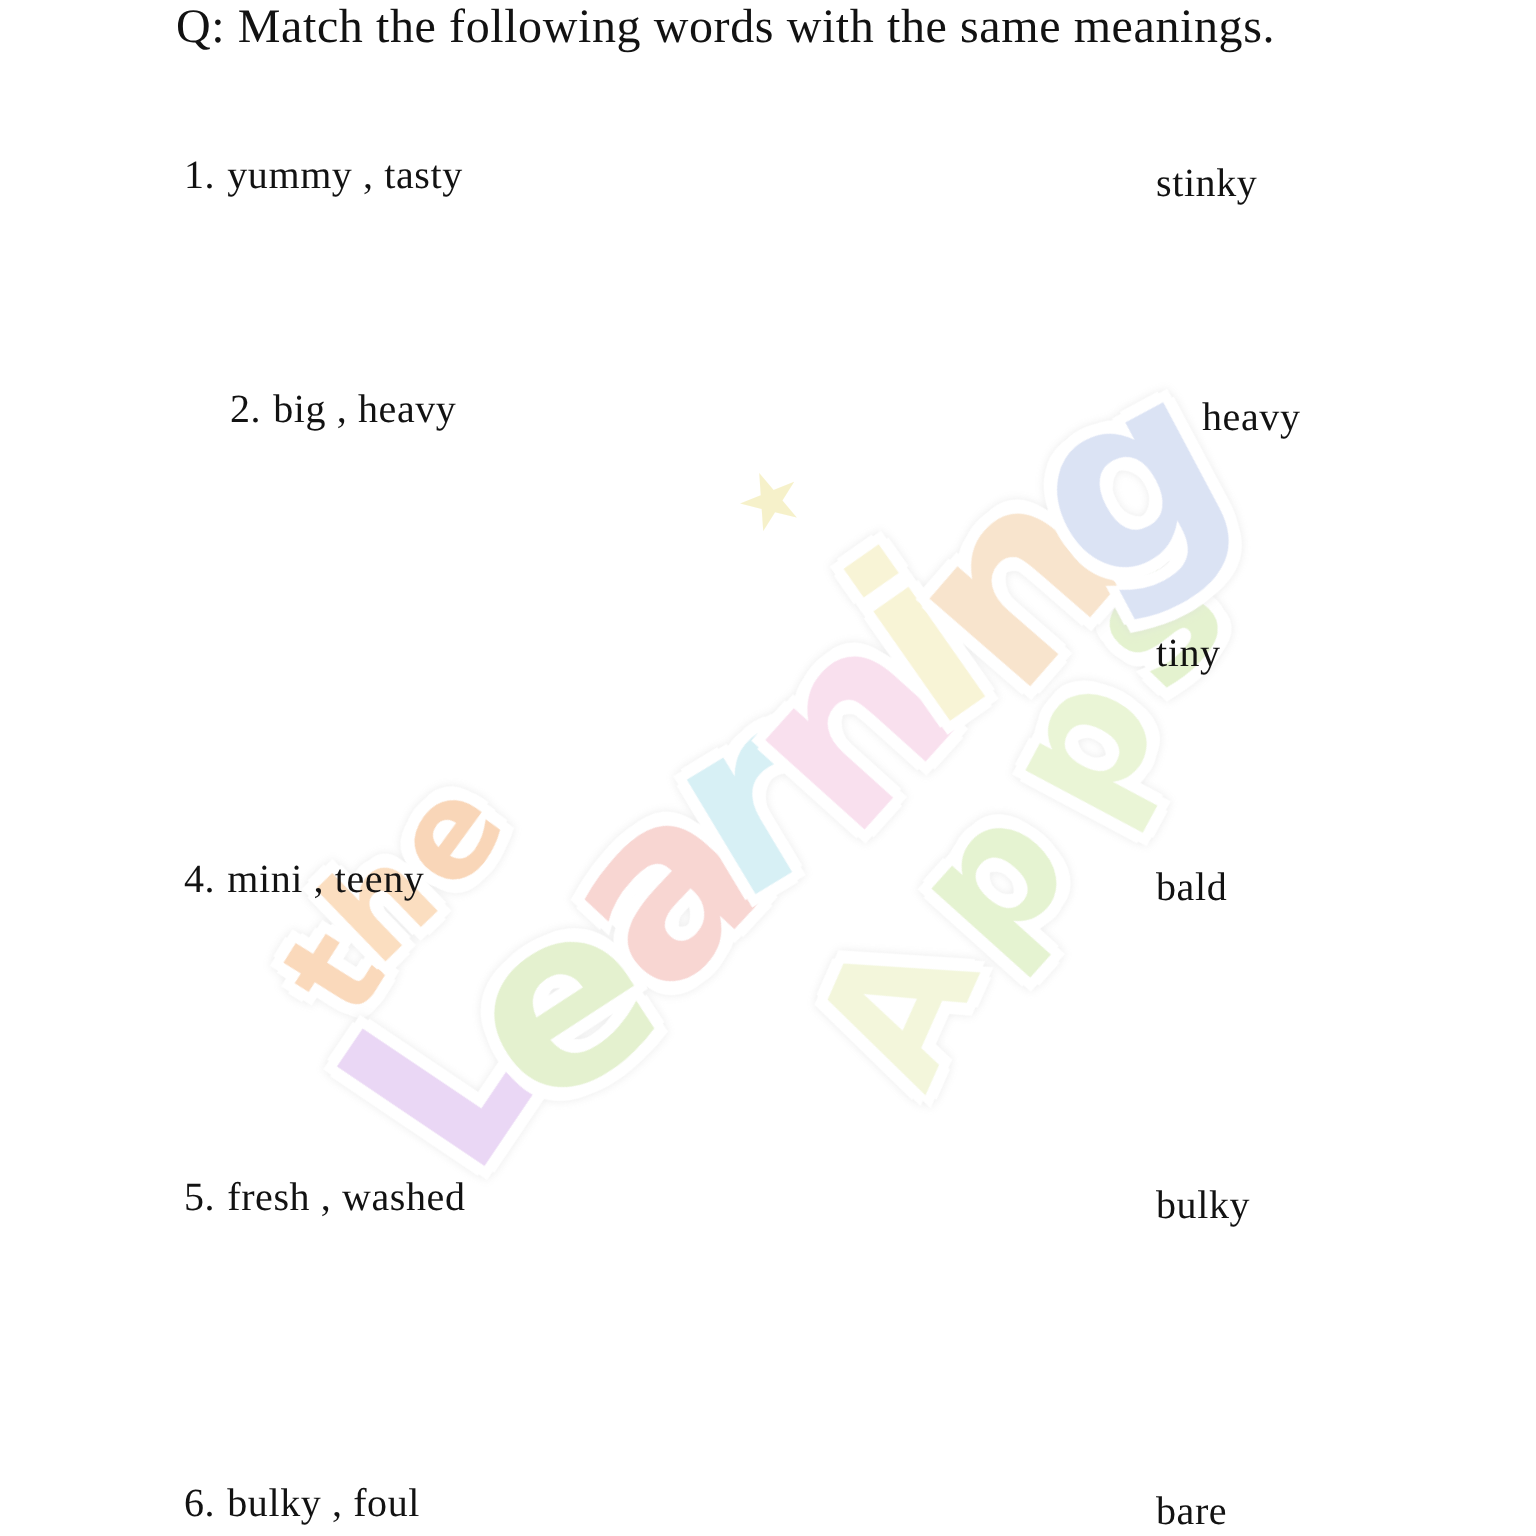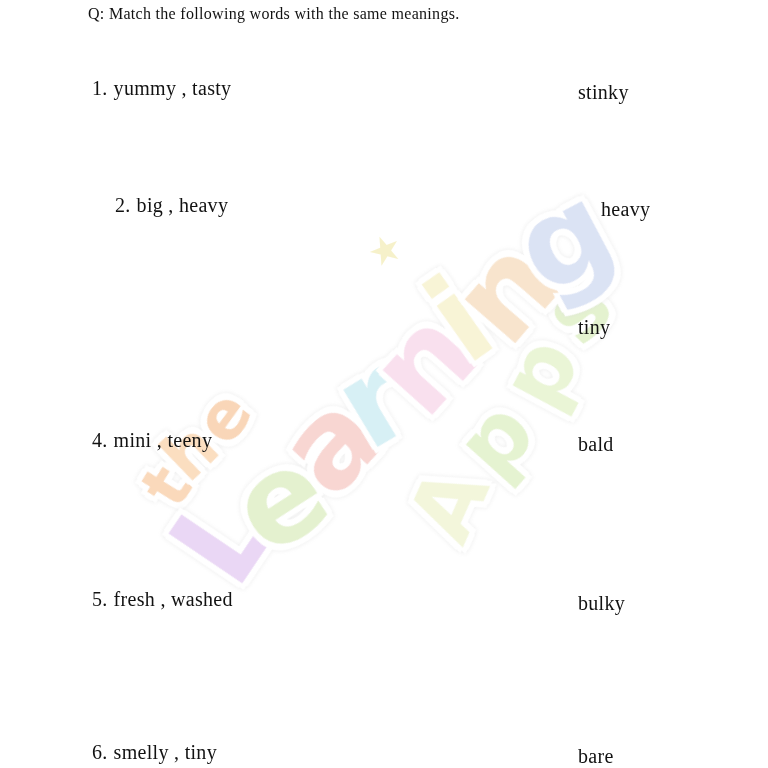--- a/index.html
+++ b/index.html
@@ -71,21 +71,21 @@
     font-size:38px;color:#ece083;
     font-family:"DejaVu Sans",sans-serif;
     transform:rotate(-22deg);
     text-shadow:-4px -4px 0 #fff,4px -4px 0 #fff,-4px 4px 0 #fff,4px 4px 0 #fff;
   }
 
   
   .qtitle{
     position:absolute;left:88px;top:0;
     margin:0;
-    font-size:16px;font-weight:normal;
+    font-size:24px;font-weight:normal;
     letter-spacing:0.3px;
     line-height:28px;
     z-index:2;
   }
   .row{
     position:absolute;left:0;right:0;height:28px;
     font-size:20px;letter-spacing:0.3px;line-height:28px;
     z-index:2;
   }
   .row .left{position:absolute;left:92px;top:0;white-space:nowrap;}
@@ -139,18 +139,18 @@
 
   <div class="row row-5">
     <div class="left">
       <span class="num">5.</span><span>fresh , washed</span>
     </div>
     <div class="right">bulky</div>
   </div>
 
   <div class="row row-6">
     <div class="left">
-      <span class="num">6.</span><span>smelly , tiny</span>
+      <span class="num">6.</span><span>bulky , foul</span>
     </div>
     <div class="right">bare</div>
   </div>
 
 </div>
 
 </body></html>

